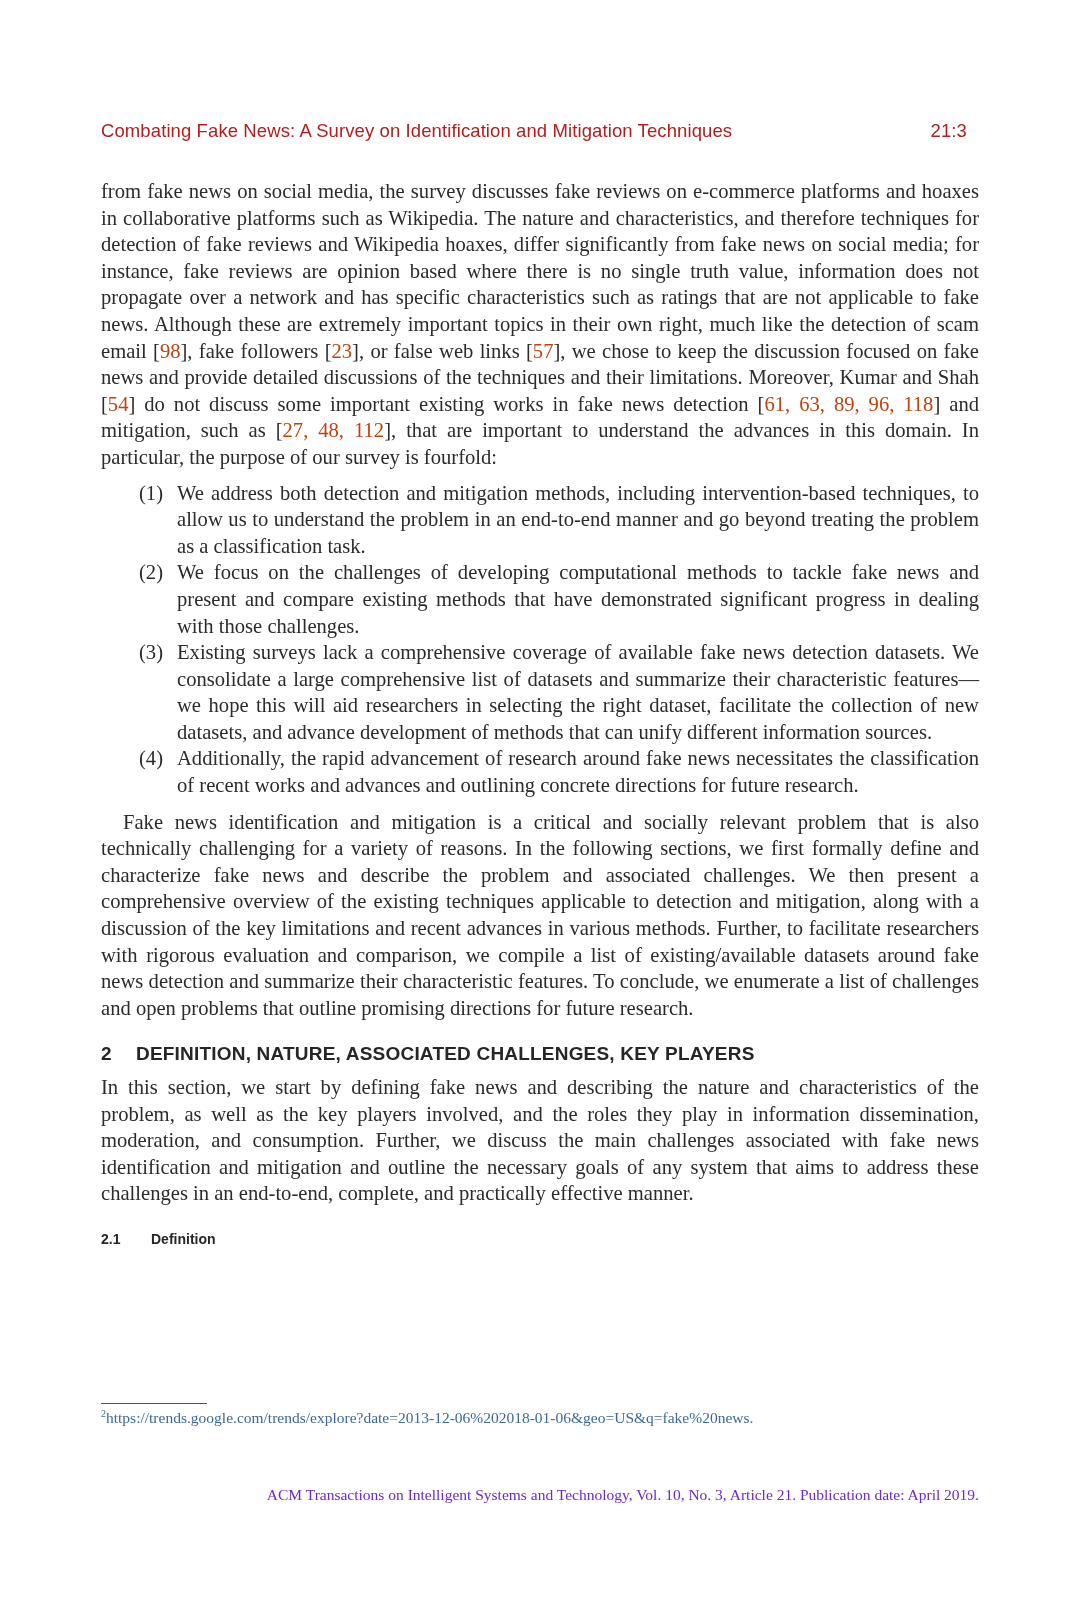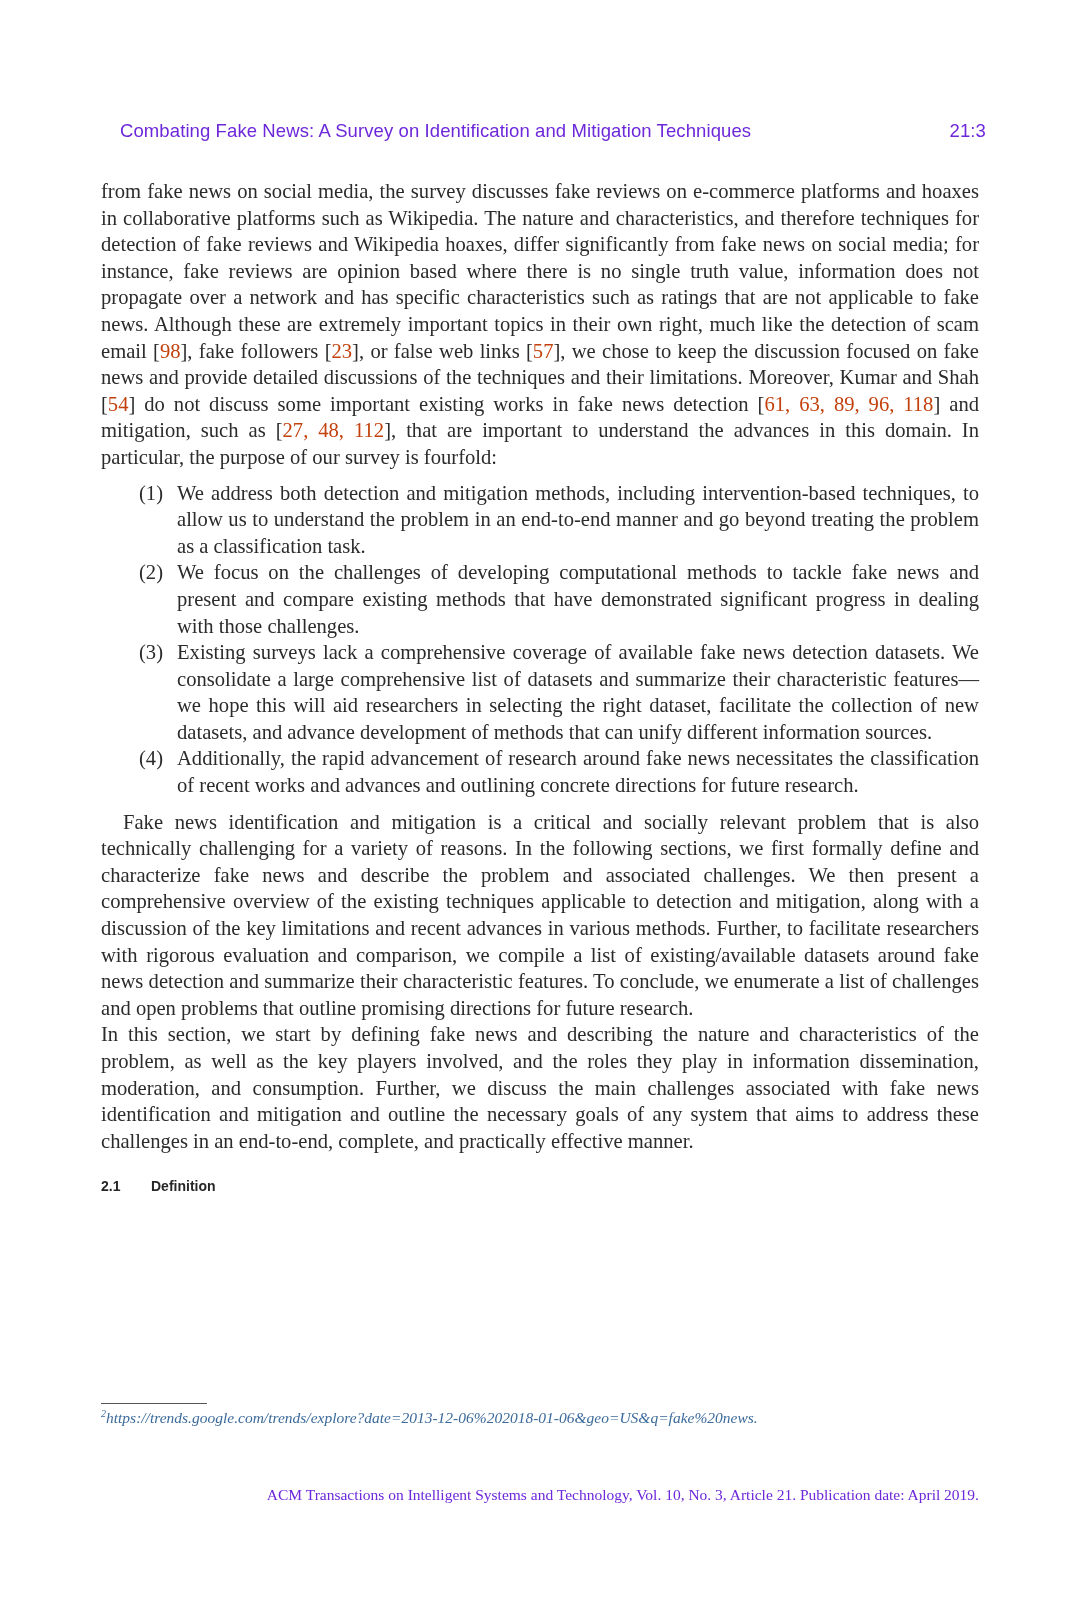--- a/index.html
+++ b/index.html
@@ -1,39 +1,39 @@
 <!DOCTYPE html>
 <html><head>
 <meta charset="utf-8">
 <style>
   html, body { margin: 0; padding: 0; background: #ffffff; }
   body { width: 1080px; height: 1600px; position: relative; overflow: hidden;
          font-family: "Liberation Serif", "DejaVu Serif", serif; color: #2b2b2b; }
   .page { position: absolute; left: 101px; top: 0; width: 878px; }
   .running-head { position: absolute; top: 120px; left: 0; width: 878px; height: 28px;
-                  font-family: "Liberation Sans", "DejaVu Sans", sans-serif; font-size: 18.5px; color: #6d28d9;
-                  letter-spacing: 0.1px; margin-left: 19px; }
+                  font-family: "Liberation Sans", "DejaVu Sans", sans-serif; font-size: 18.5px; color: #b91c1c;
+                  letter-spacing: 0.1px; }
   .running-head .title { position: absolute; left: 0; top: 0; }
   .running-head .pageno { position: absolute; right: 12px; top: 0; }
   .body { position: absolute; top: 178px; left: 0; width: 878px; font-size: 20.6px; line-height: 26.6px; text-align: justify; }
   .body p { margin: 0; }
   .cite { color: #c2410c; }
   ol.purposes { list-style: none; margin: 9px 0 10px 0; padding: 0; }
   ol.purposes li { position: relative; padding-left: 76px; text-align: justify; }
   ol.purposes li .num { position: absolute; left: 38px; top: 0; }
   .indent { text-indent: 22px; }
   h2.sec { font-family: "Liberation Sans", "DejaVu Sans", sans-serif; font-weight: bold; font-size: 19px;
            margin: 20px 0 6px 0; color: #262626; letter-spacing: 0.2px; }
   h2.sec .n { display: inline-block; width: 35px; }
   h3.sub { font-family: "Liberation Sans", "DejaVu Sans", sans-serif; font-weight: bold; font-size: 14px;
            margin: 19px 0 6px 0; color: #262626; }
   h3.sub .n { display: inline-block; width: 50px; }
   sup.fn { font-size: 12px; color: #3b6a9a; vertical-align: 9px; line-height: 0; }
   .fn-rule { position: absolute; top: 1403px; left: 0; width: 106px; height: 1px; background: #555; }
-  .footnote { position: absolute; top: 1409px; left: 0; font-size: 15.5px; color: #3b6a9a; font-style: italic; }
+  .footnote { position: absolute; top: 1409px; left: 0; font-size: 15.5px; color: #3b6a9a; }
   .footnote sup { font-size: 10px; vertical-align: 6px; line-height: 0; }
   .footer { position: absolute; top: 1486px; right: 0; font-size: 15.5px; color: #6d28d9; white-space: nowrap; }
 </style>
 </head>
 <body>
 
 <div class="page">
   <div class="running-head">
     <span class="title">Combating Fake News: A Survey on Identification and Mitigation Techniques</span>
     <span class="pageno">21:3</span>
@@ -44,20 +44,21 @@
 
     <ol class="purposes">
       <li><span class="num">(1)</span><span>We address both detection and mitigation methods, including intervention-based techniques, to allow us to understand the problem in an end-to-end manner and go beyond treating the problem as a classification task.</span></li>
       <li><span class="num">(2)</span><span>We focus on the challenges of developing computational methods to tackle fake news and present and compare existing methods that have demonstrated significant progress in dealing with those challenges.</span></li>
       <li><span class="num">(3)</span><span>Existing surveys lack a comprehensive coverage of available fake news detection datasets. We consolidate a large comprehensive list of datasets and summarize their characteristic features—we hope this will aid researchers in selecting the right dataset, facilitate the collection of new datasets, and advance development of methods that can unify different information sources.</span></li>
       <li><span class="num">(4)</span><span>Additionally, the rapid advancement of research around fake news necessitates the classification of recent works and advances and outlining concrete directions for future research.</span></li>
     </ol>
 
     <p class="indent">Fake news identification and mitigation is a critical and socially relevant problem that is also technically challenging for a variety of reasons. In the following sections, we first formally define and characterize fake news and describe the problem and associated challenges. We then present a comprehensive overview of the existing techniques applicable to detection and mitigation, along with a discussion of the key limitations and recent advances in various methods. Further, to facilitate researchers with rigorous evaluation and comparison, we compile a list of existing/available datasets around fake news detection and summarize their characteristic features. To conclude, we enumerate a list of challenges and open problems that outline promising directions for future research.</p>
 
+    <h2 class="sec"><span class="n">2</span><span>DEFINITION, NATURE, ASSOCIATED CHALLENGES, KEY PLAYERS</span></h2>
     <p>In this section, we start by defining fake news and describing the nature and characteristics of the problem, as well as the key players involved, and the roles they play in information dissemination, moderation, and consumption. Further, we discuss the main challenges associated with fake news identification and mitigation and outline the necessary goals of any system that aims to address these challenges in an end-to-end, complete, and practically effective manner.</p>
 
     <h3 class="sub"><span class="n">2.1</span><span>Definition</span></h3>
   </div>
 
   <div class="fn-rule"></div>
   <div class="footnote"><sup>2</sup><span>https://trends.google.com/trends/explore?date=2013-12-06%202018-01-06&amp;geo=US&amp;q=fake%20news.</span></div>
 
   <div class="footer">ACM Transactions on Intelligent Systems and Technology, Vol. 10, No. 3, Article 21. Publication date: April 2019.</div>
 </div>

